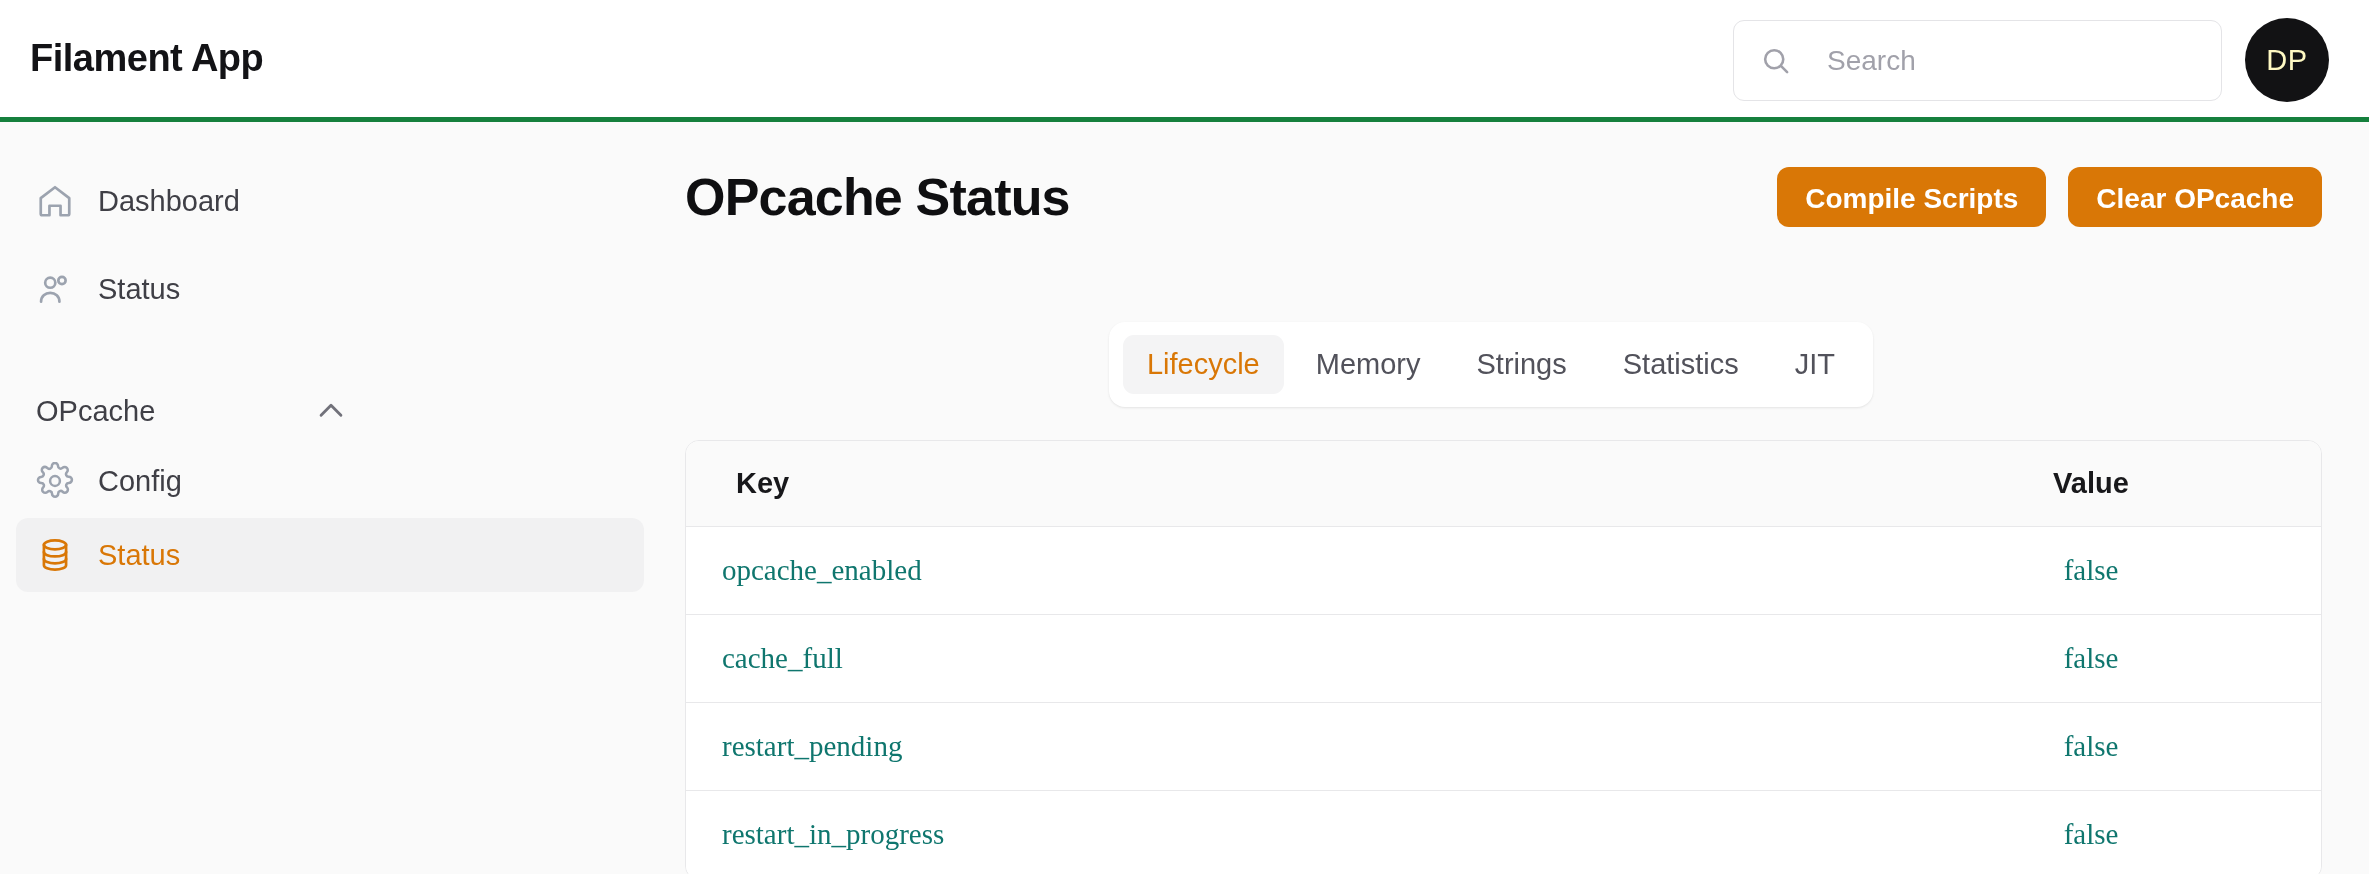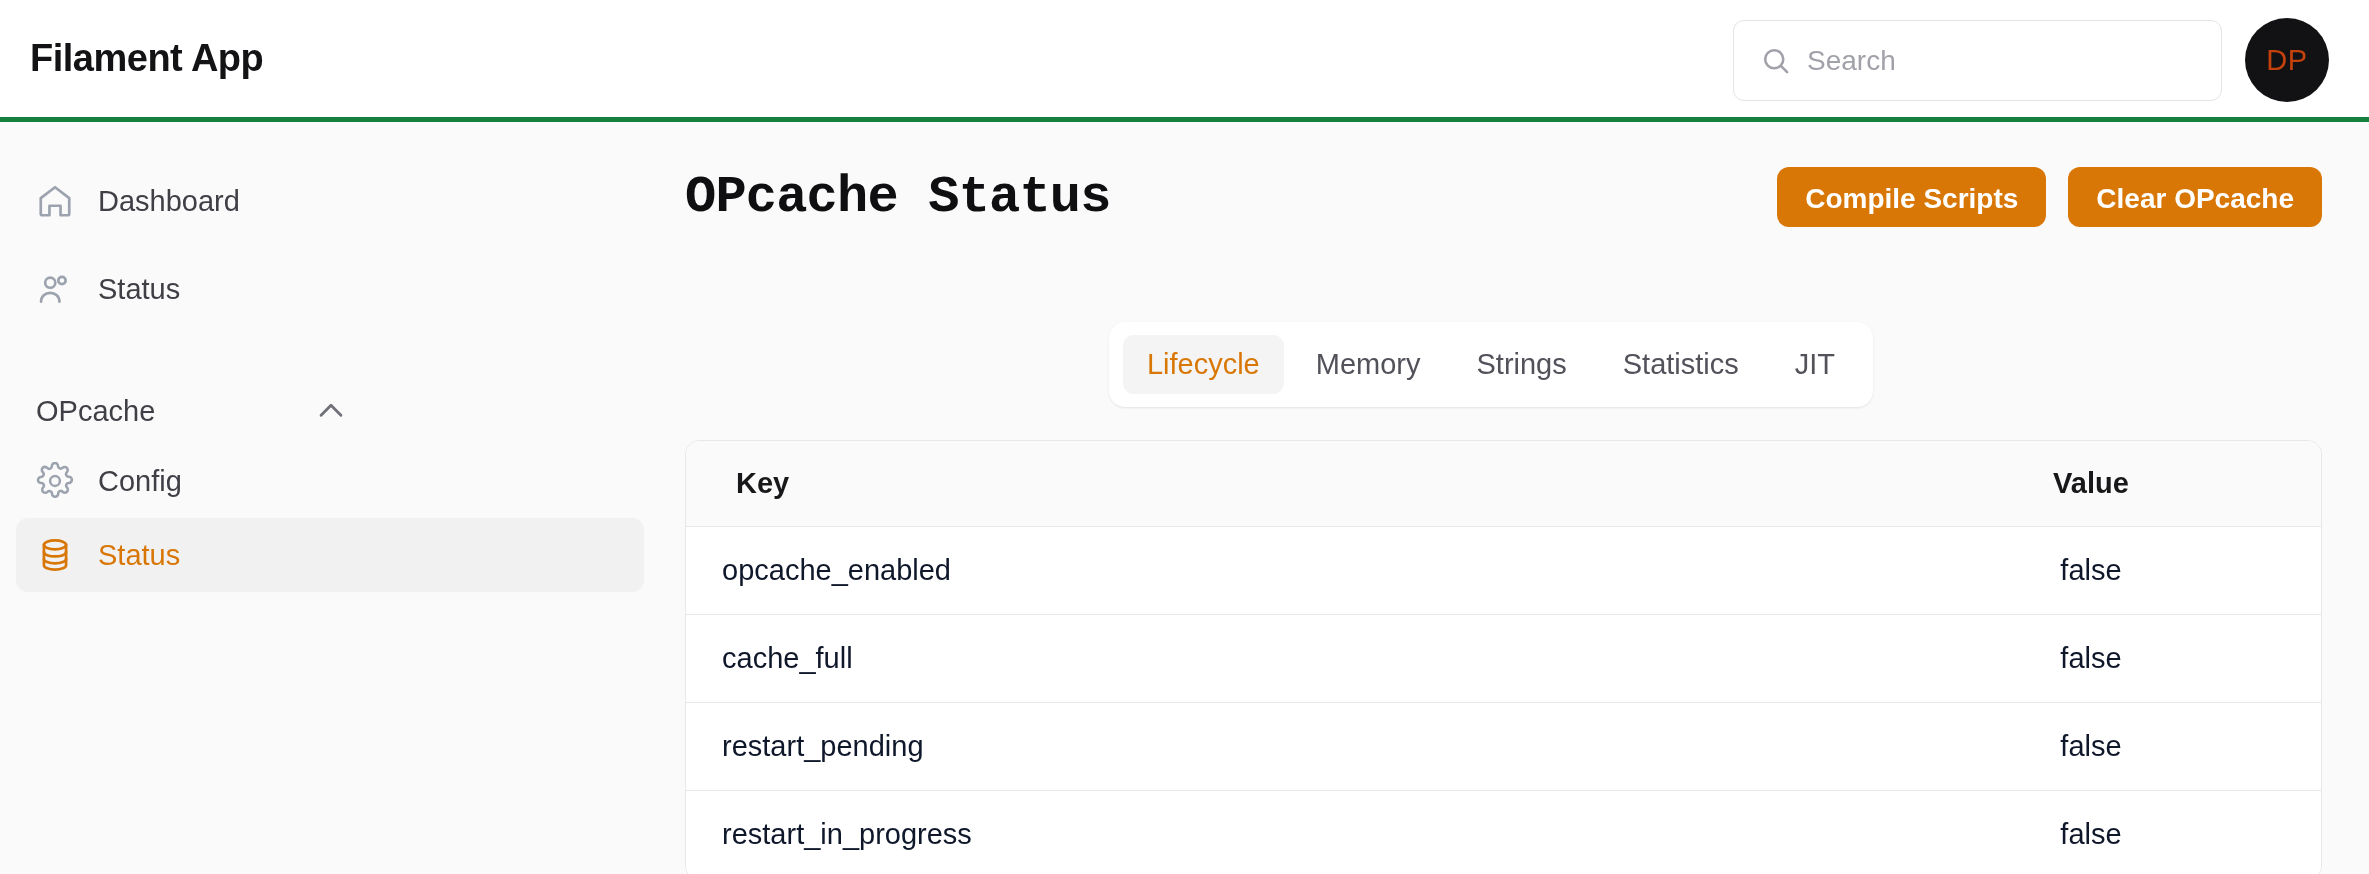--- a/index.html
+++ b/index.html
@@ -51,21 +51,21 @@
     left: 1733px;
     top: 20px;
     width: 489px;
     height: 81px;
     border: 1px solid #e4e4e7;
     border-radius: 11px;
     background: #ffffff;
     display: flex;
     align-items: center;
     padding-left: 26px;
-    gap: 16px;
+    gap: 36px;
   }
 
   .search-icon {
     width: 31px;
     height: 31px;
     flex: 0 0 auto;
     color: #a1a1aa;
   }
   .search-icon svg { display: block; width: 31px; height: 31px; }
 
@@ -82,21 +82,21 @@
   .search-input::placeholder { color: #a1a1aa; }
 
   .avatar {
     position: absolute;
     left: 2245px;
     top: 18px;
     width: 84px;
     height: 84px;
     border-radius: 50%;
     background: #121214;
-    color: #c2410c;
+    color: #fef9c3;
     display: flex;
     align-items: center;
     justify-content: center;
     font-size: 29px;
     font-weight: 400;
     letter-spacing: 0.5px;
   }
 
   
   .sidebar {
@@ -186,21 +186,20 @@
     align-items: center;
     justify-content: space-between;
   }
 
   .page-title {
     font-size: 52px;
     font-weight: 700;
     letter-spacing: -0.8px;
     color: #0f0f11;
     white-space: nowrap;
-    font-family: Liberation Mono, monospace;
   }
 
   .header-actions { display: flex; gap: 22px; }
 
   .btn {
     background: #d97706;
     color: #ffffff;
     border: none;
     border-radius: 12px;
     font-family: "Liberation Sans", sans-serif;
@@ -269,25 +268,26 @@
     color: #18181b;
     padding: 26px 0 26px 0;
     height: 82px;
     border-bottom: 1px solid #e8e8ea;
   }
   .tbl thead th.col-key { padding-left: 50px; width: 1175px; }
   .tbl thead th.col-value { padding-left: 0; text-align: center; }
 
   .tbl tbody td {
     font-size: 29px;
-    color: #0f172a;
+    color: #0f766e;
     height: 88px;
     padding: 0;
     border-bottom: 1px solid #e8e8ea;
     background: #ffffff;
+    font-family: Liberation Serif, serif;
   }
   .tbl tbody tr:last-child td { border-bottom: none; }
   .tbl tbody td.col-key { padding-left: 36px; }
   .tbl tbody td.col-value { text-align: center; }
 </style>
 </head>
 <body>
 
 <div class="app">
 

